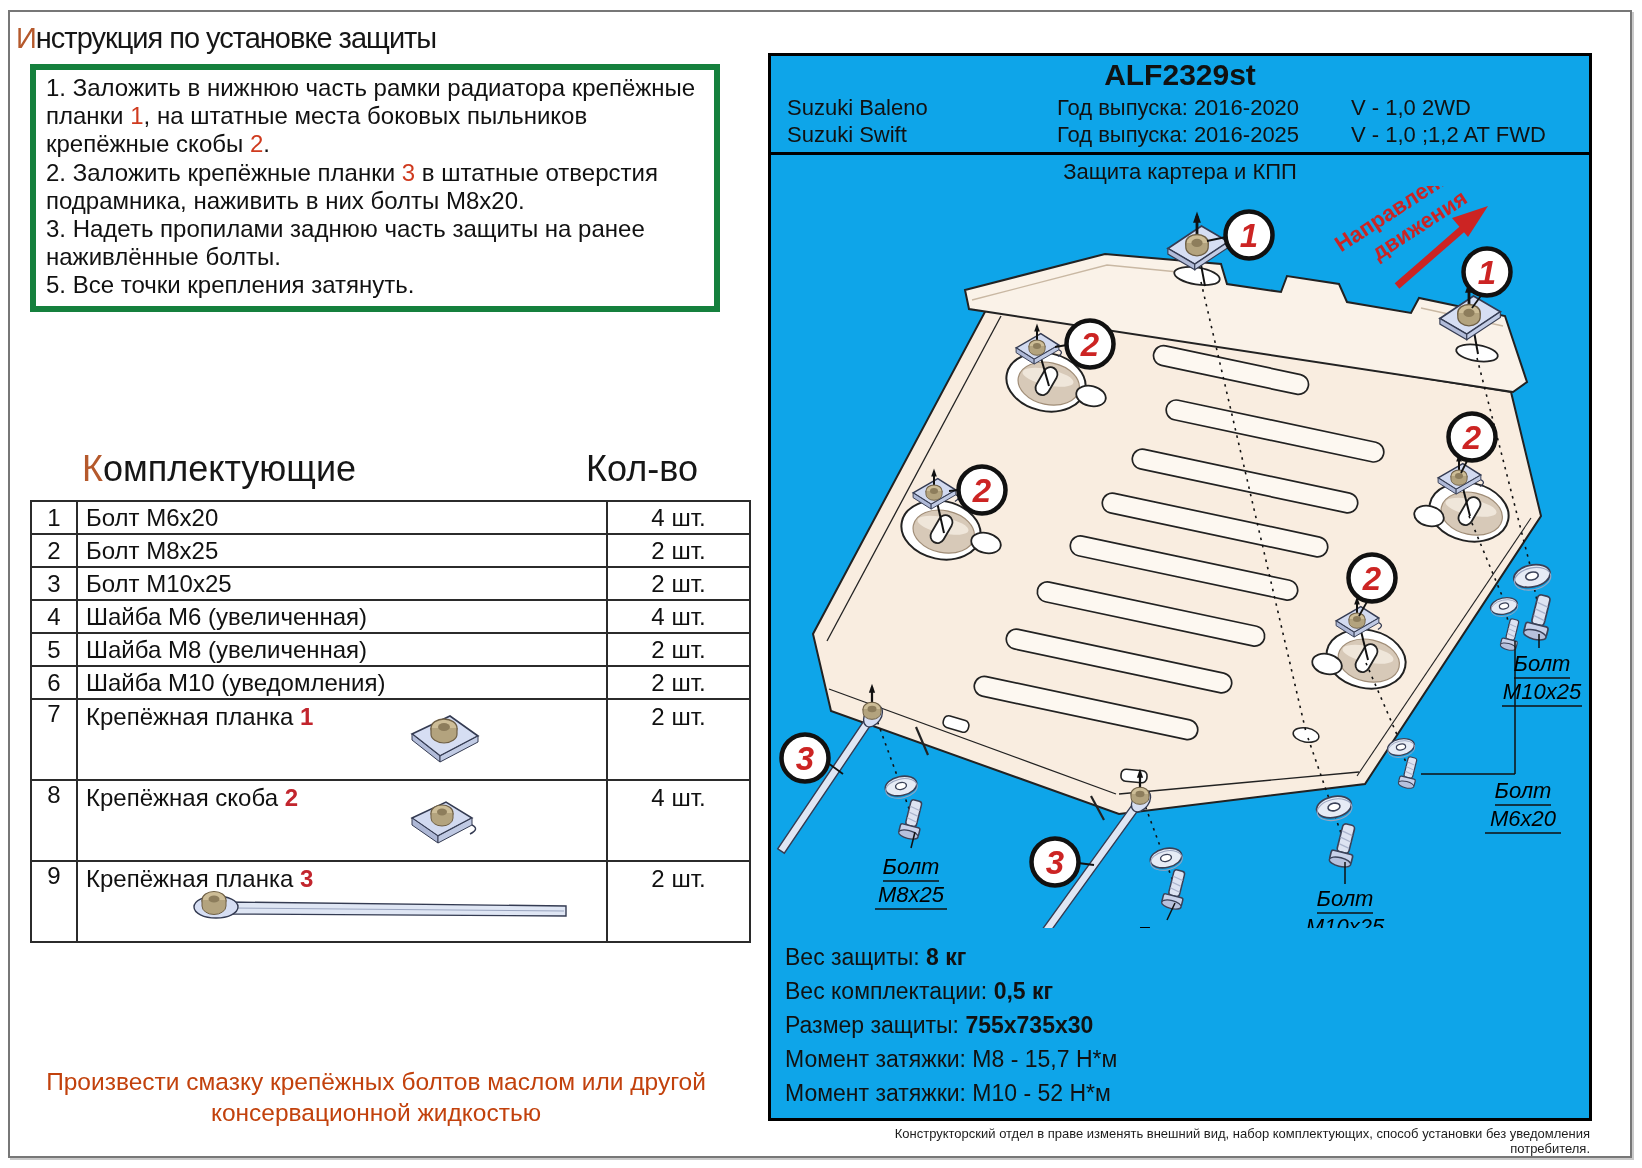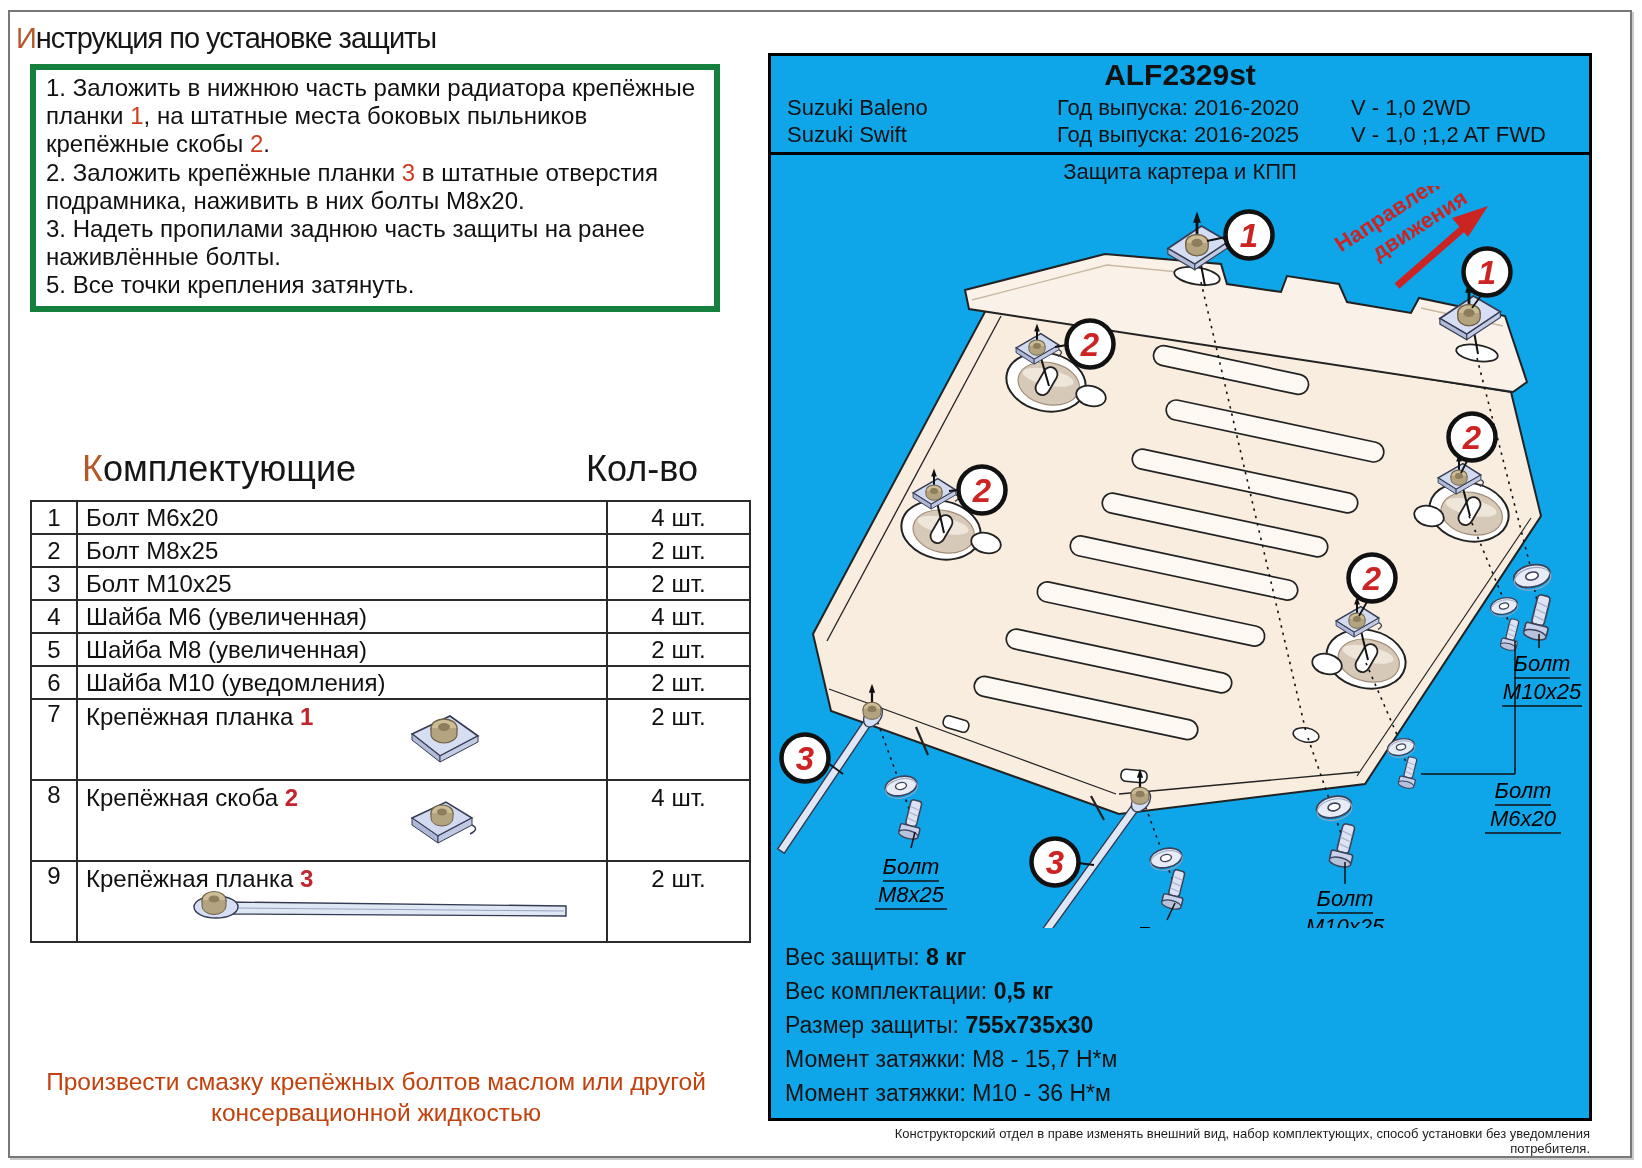--- a/index.html
+++ b/index.html
@@ -393,17 +393,17 @@
           <text x="286" y="688">3</text>
         </g>
     </g>
   </svg>
 
   <div class="specs">
       <div><span>Вес защиты: </span><span class="spec-val">8 кг</span></div>
       <div><span>Вес комплектации: </span><span class="spec-val">0,5 кг</span></div>
       <div><span>Размер защиты: </span><span class="spec-val">755x735x30</span></div>
       <div><span>Момент затяжки: М8 - 15,7 Н*м</span></div>
-      <div><span>Момент затяжки: М10 - 36 Н*м</span></div>
+      <div><span>Момент затяжки: М10 - 52 Н*м</span></div>
     </div>
 </div>
 
 <div class="footnote">Конструкторский отдел в праве изменять внешний вид, набор комплектующих, способ установки без уведомления потребителя.</div>
 
 </body></html>

